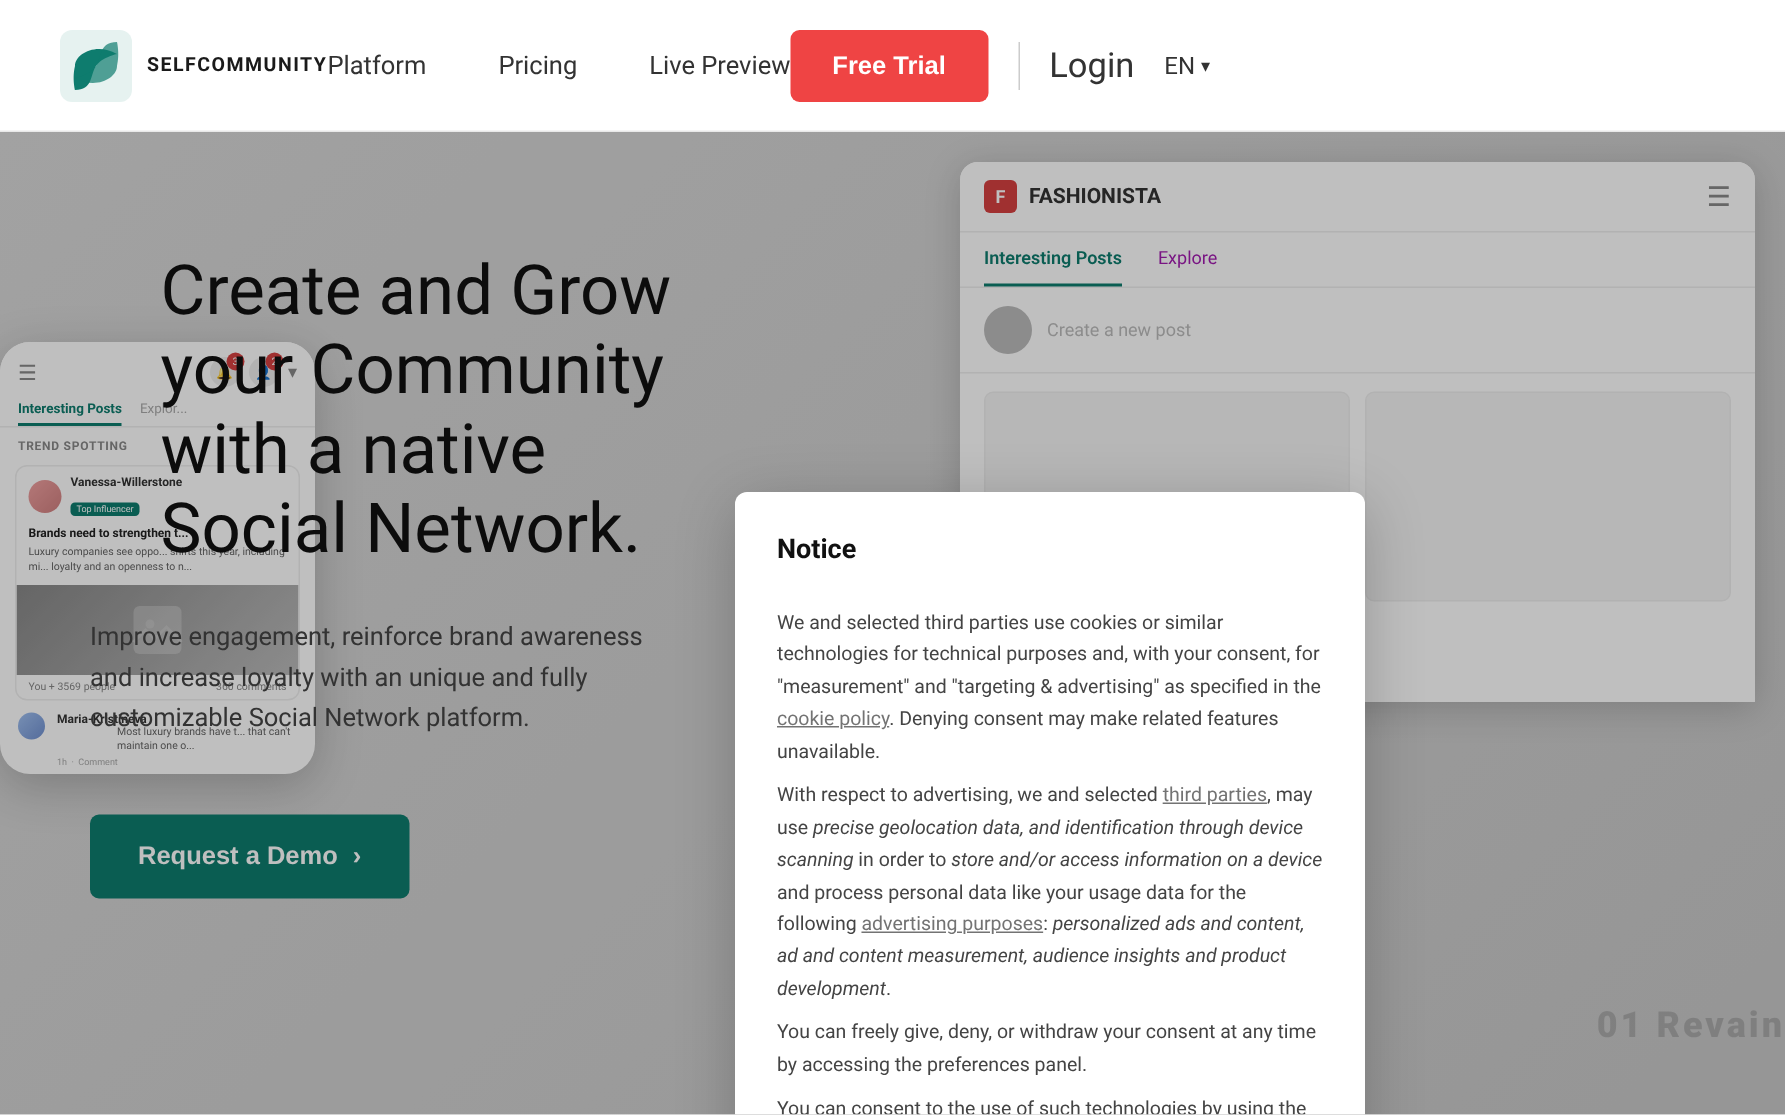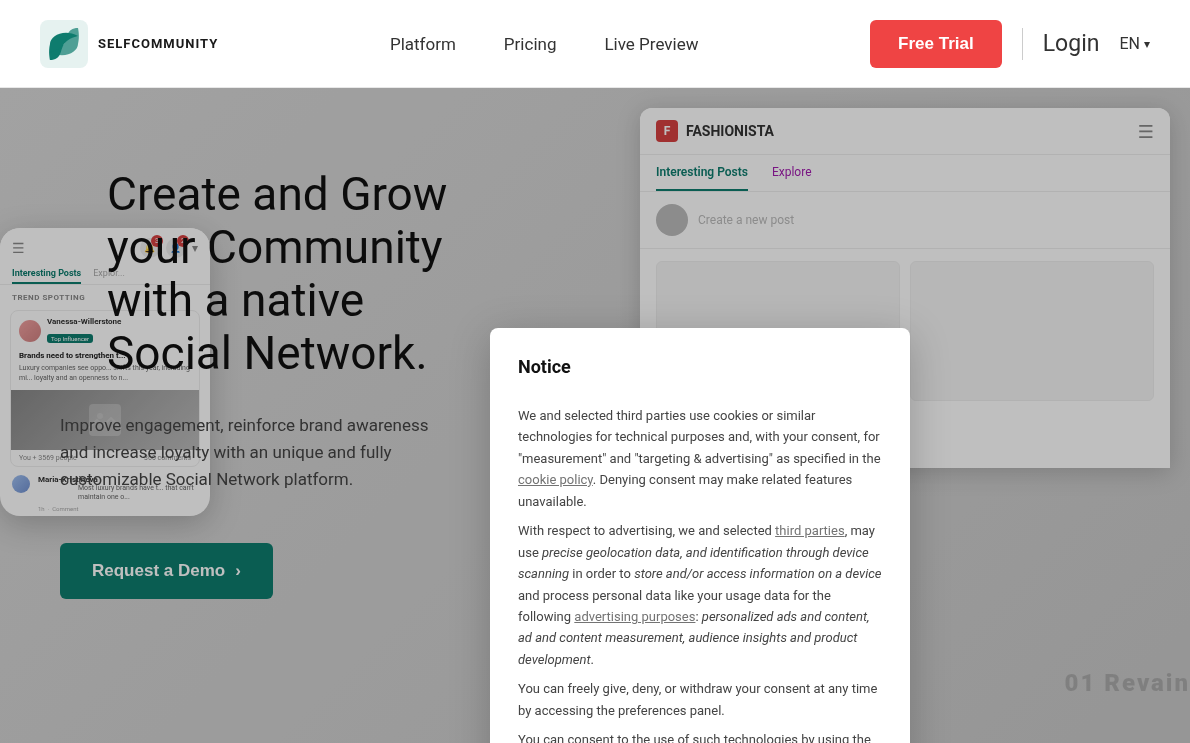--- a/index.html
+++ b/index.html
@@ -2,21 +2,21 @@
 <html><head>
   <meta charset="utf-8">
   <style>
     * { box-sizing: border-box; margin: 0; padding: 0; }
     body { font-family: -apple-system, BlinkMacSystemFont, 'Segoe UI', Roboto, Arial, sans-serif; overflow: hidden; }
 
     
     .header {
       display: flex;
       align-items: center;
-      justify-content: space-between;
+      justify-content: flex-start;
       padding: 0 40px;
       height: 88px;
       background: #fff;
       border-bottom: 1px solid #e8e8e8;
       position: relative;
       z-index: 10;
     }
     .logo-area {
       display: flex;
       align-items: center;

